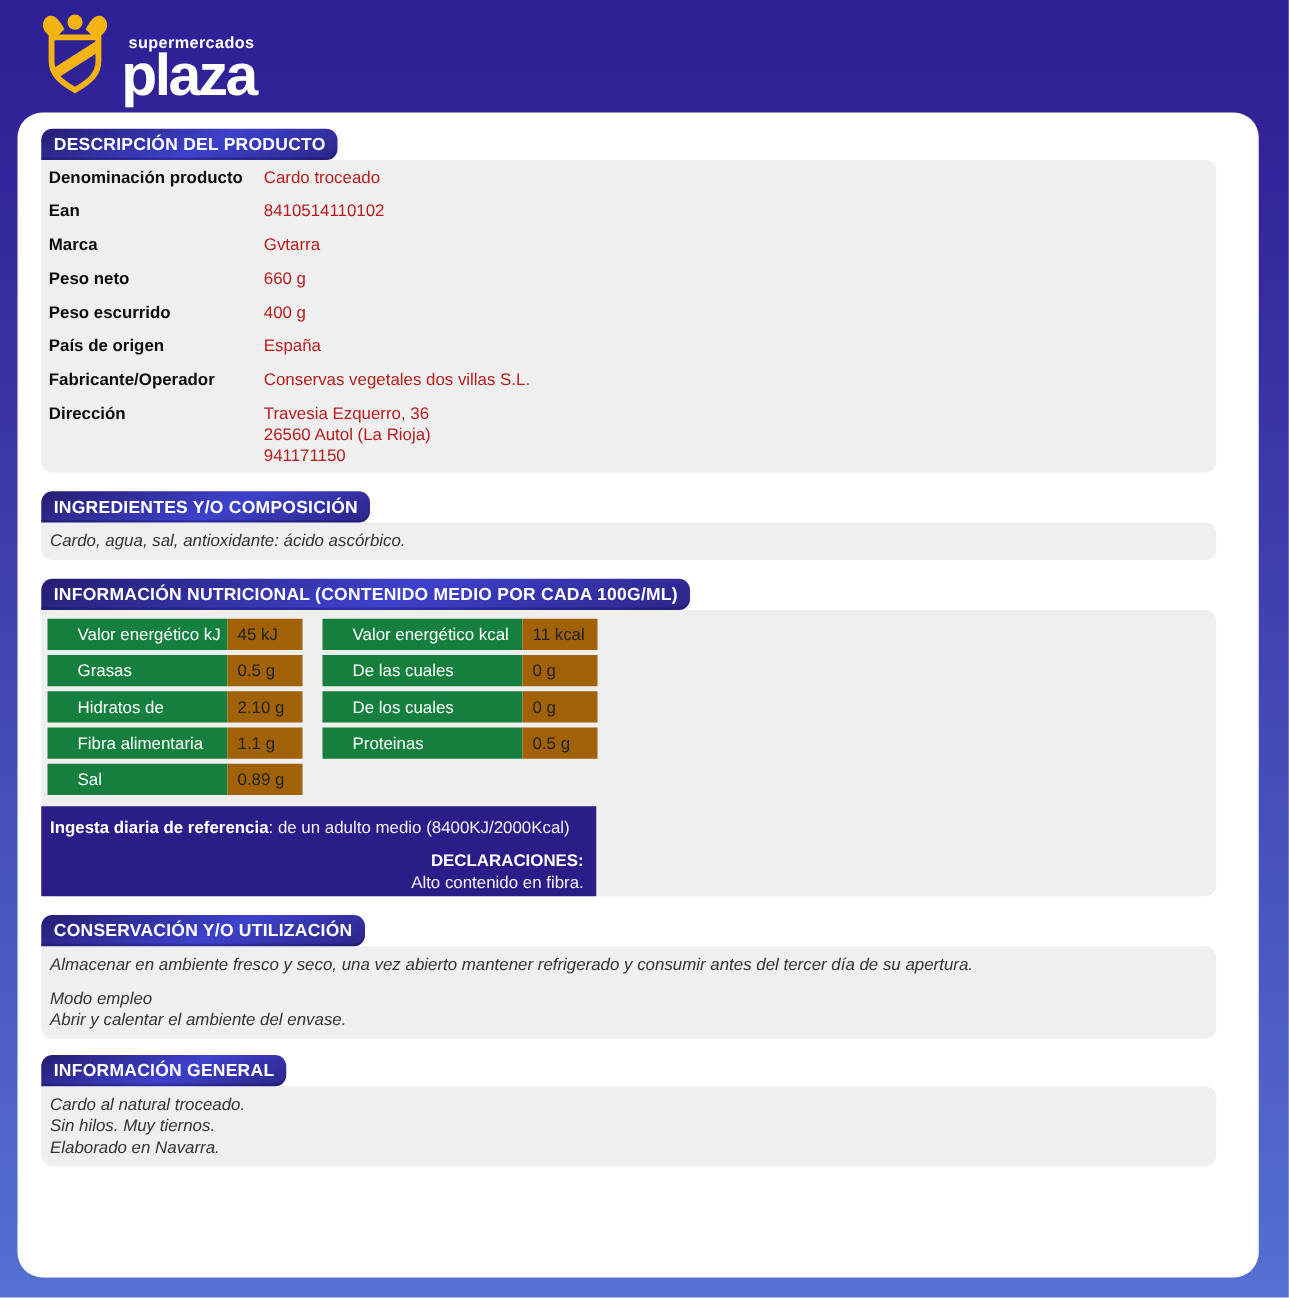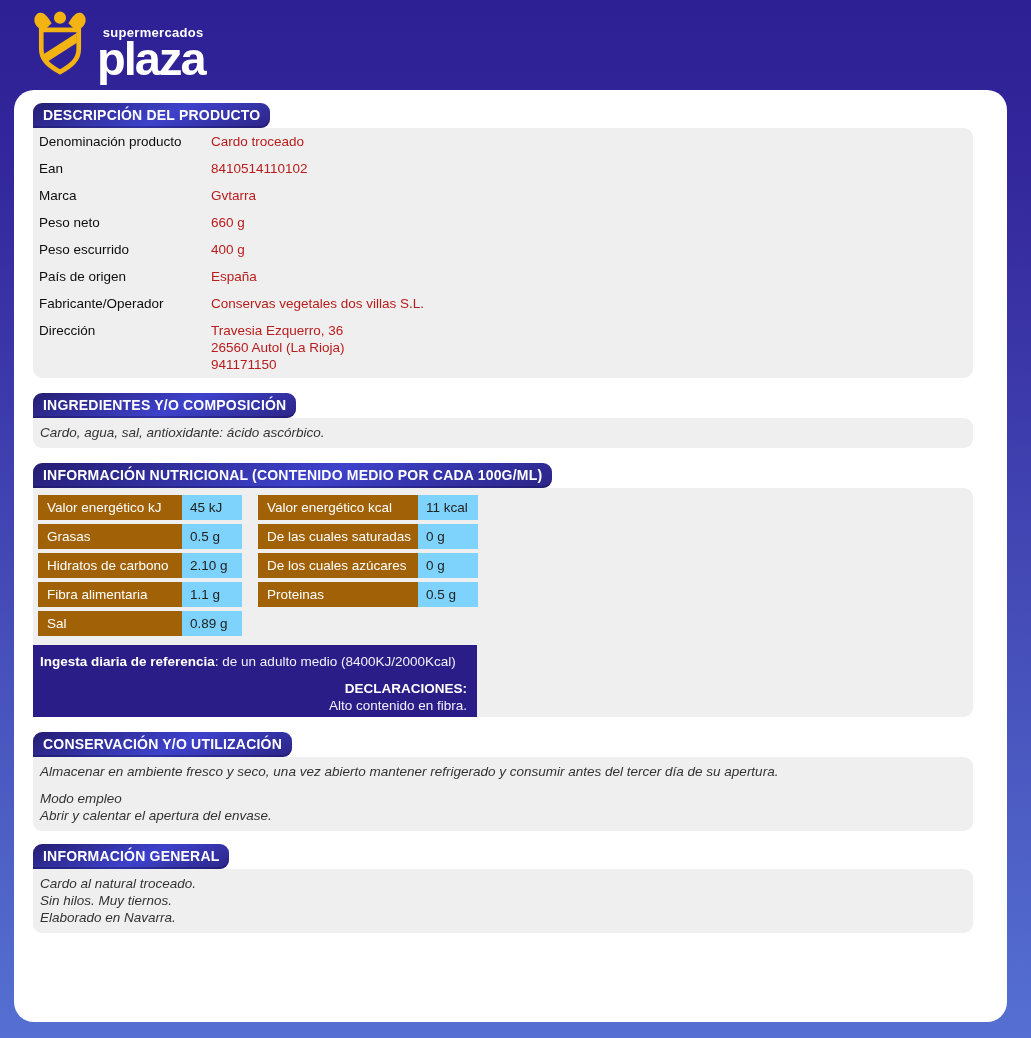--- a/index.html
+++ b/index.html
@@ -33,36 +33,36 @@
     display:inline-block; max-width:100%;
     background:linear-gradient(155deg,#251d72 0%,#3e42cb 55%,#2c2486 100%);
     color:#fff; font-size:14px; font-weight:700; letter-spacing:.2px;
     line-height:25px; height:25px; padding:0 10px;
     border-radius:9px 9px 9px 0;
     box-shadow:0 -2px 0 rgba(20,15,80,.35) inset;
   }
   .panel { background:#efefef; border-radius:0 9px 9px 9px; font-size:13.5px; line-height:17px; color:#333; }
   
   .drow { display:flex; padding:5px 0 5px 6px; }
-  .dlabel { width:172px; flex:none; font-weight:400; color:#0d0d0d; }
+  .dlabel { width:172px; flex:none; font-weight:700; color:#0d0d0d; }
   .dvalue { white-space:pre-line; color:#b91c1c; }
   
   .panel-text { padding:6px 12px 7px 7px;font-style:italic; }
   .panel-text .gap { margin-top:10px; }
   
   .panel-nutri { padding:7px 0 0 5px; border-radius:0 9px 9px 9px; }
   .ntables { display:flex; gap:16px; }
   .ncol { display:flex; flex-direction:column; gap:4px; }
   .nrow { display:flex; }
   .ncell-label {
-    background:#a16207; color:#fff; height:25px; line-height:25px;
-    padding-left:9px; font-size:13.5px;
+    background:#15803d; color:#fff; height:25px; line-height:25px;
+    padding-left:24px; font-size:13.5px;
   }
   .ncell-value {
-    background:#7dd3fc; color:#222; height:25px; line-height:25px;
+    background:#a16207; color:#222; height:25px; line-height:25px;
     padding-left:8px; width:60px; font-size:13.5px;
   }
   .wL { width:144px; } .wR { width:160px; }
   .ingesta {
     width:444px; margin:9px 0 -4px -5px; background:#2a1d87; color:#f2f1fb;
     padding:8px 10px 3px 7px; font-size:13.5px; line-height:17px;
   }
   .ingesta b { color:#fff; }
   .ingesta .block2 { margin-top:10px;text-align:right; }
   .pre { white-space:pre-line; }
@@ -197,21 +197,21 @@
         </div>
       </div>
     </div>
   </div>
 
   <div class="section push">
     <div class="badge">CONSERVACIÓN Y/O UTILIZACIÓN</div>
     <div class="panel panel-text">
       <div>Almacenar en ambiente fresco y seco, una vez abierto mantener refrigerado y consumir antes del tercer día de su apertura.</div>
       <div class="gap">Modo empleo</div>
-      <div>Abrir y calentar el apertura del envase.</div>
+      <div>Abrir y calentar el ambiente del envase.</div>
     </div>
   </div>
 
   <div class="section small-gap">
     <div class="badge">INFORMACIÓN GENERAL</div>
     <div class="panel panel-text">
       <div class="pre">Cardo al natural troceado.
 Sin hilos. Muy tiernos.
 Elaborado en Navarra.</div>
     </div>

